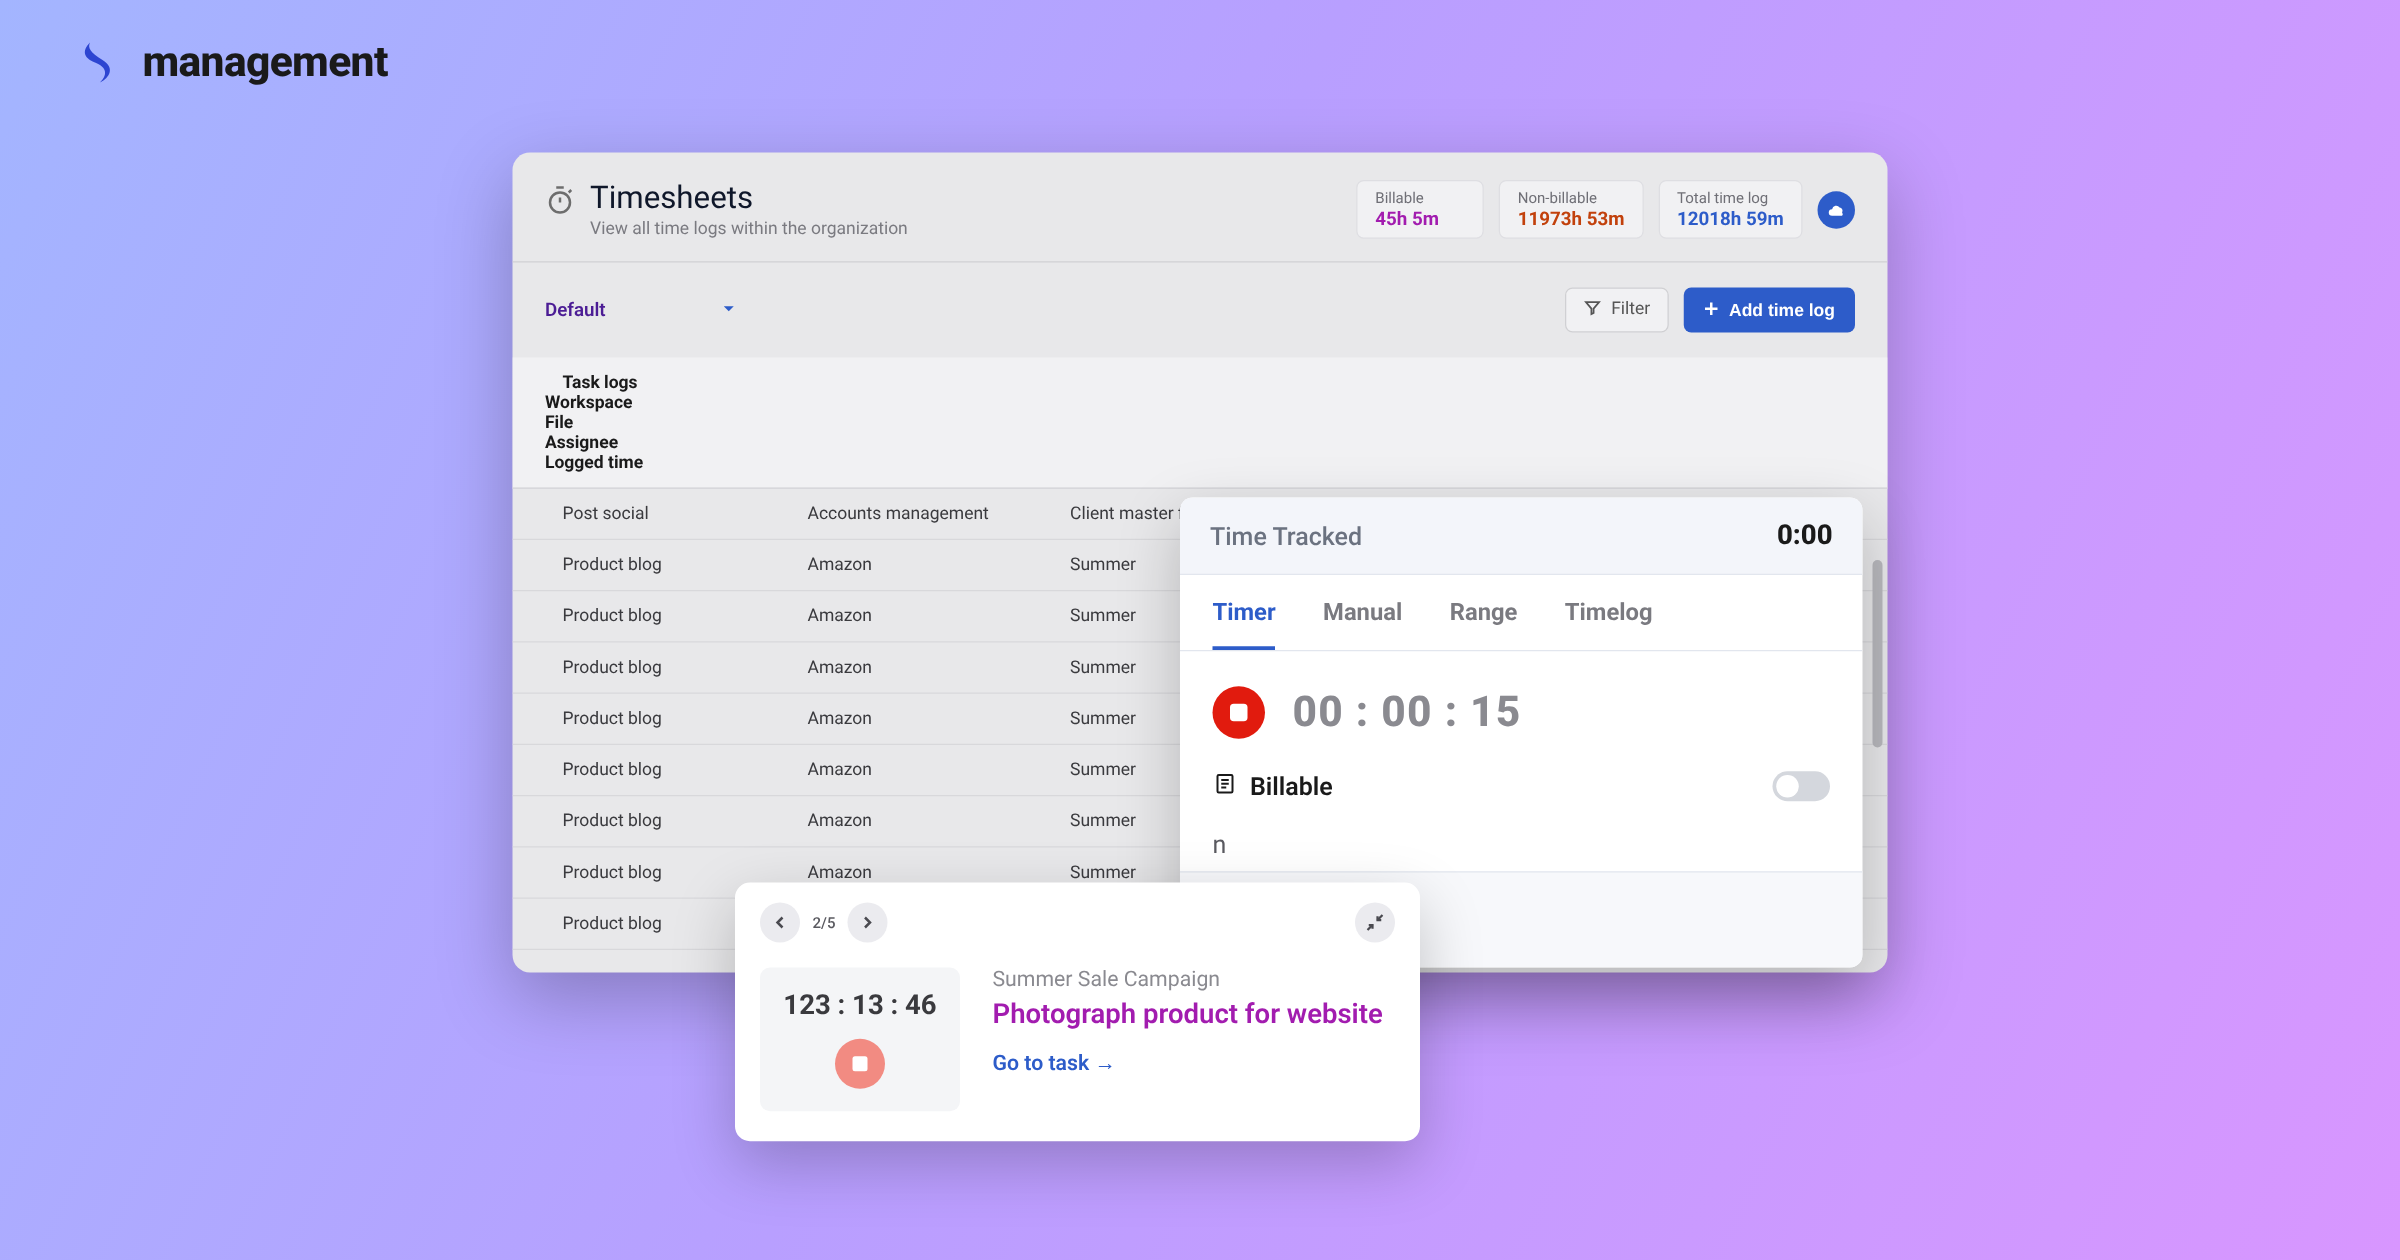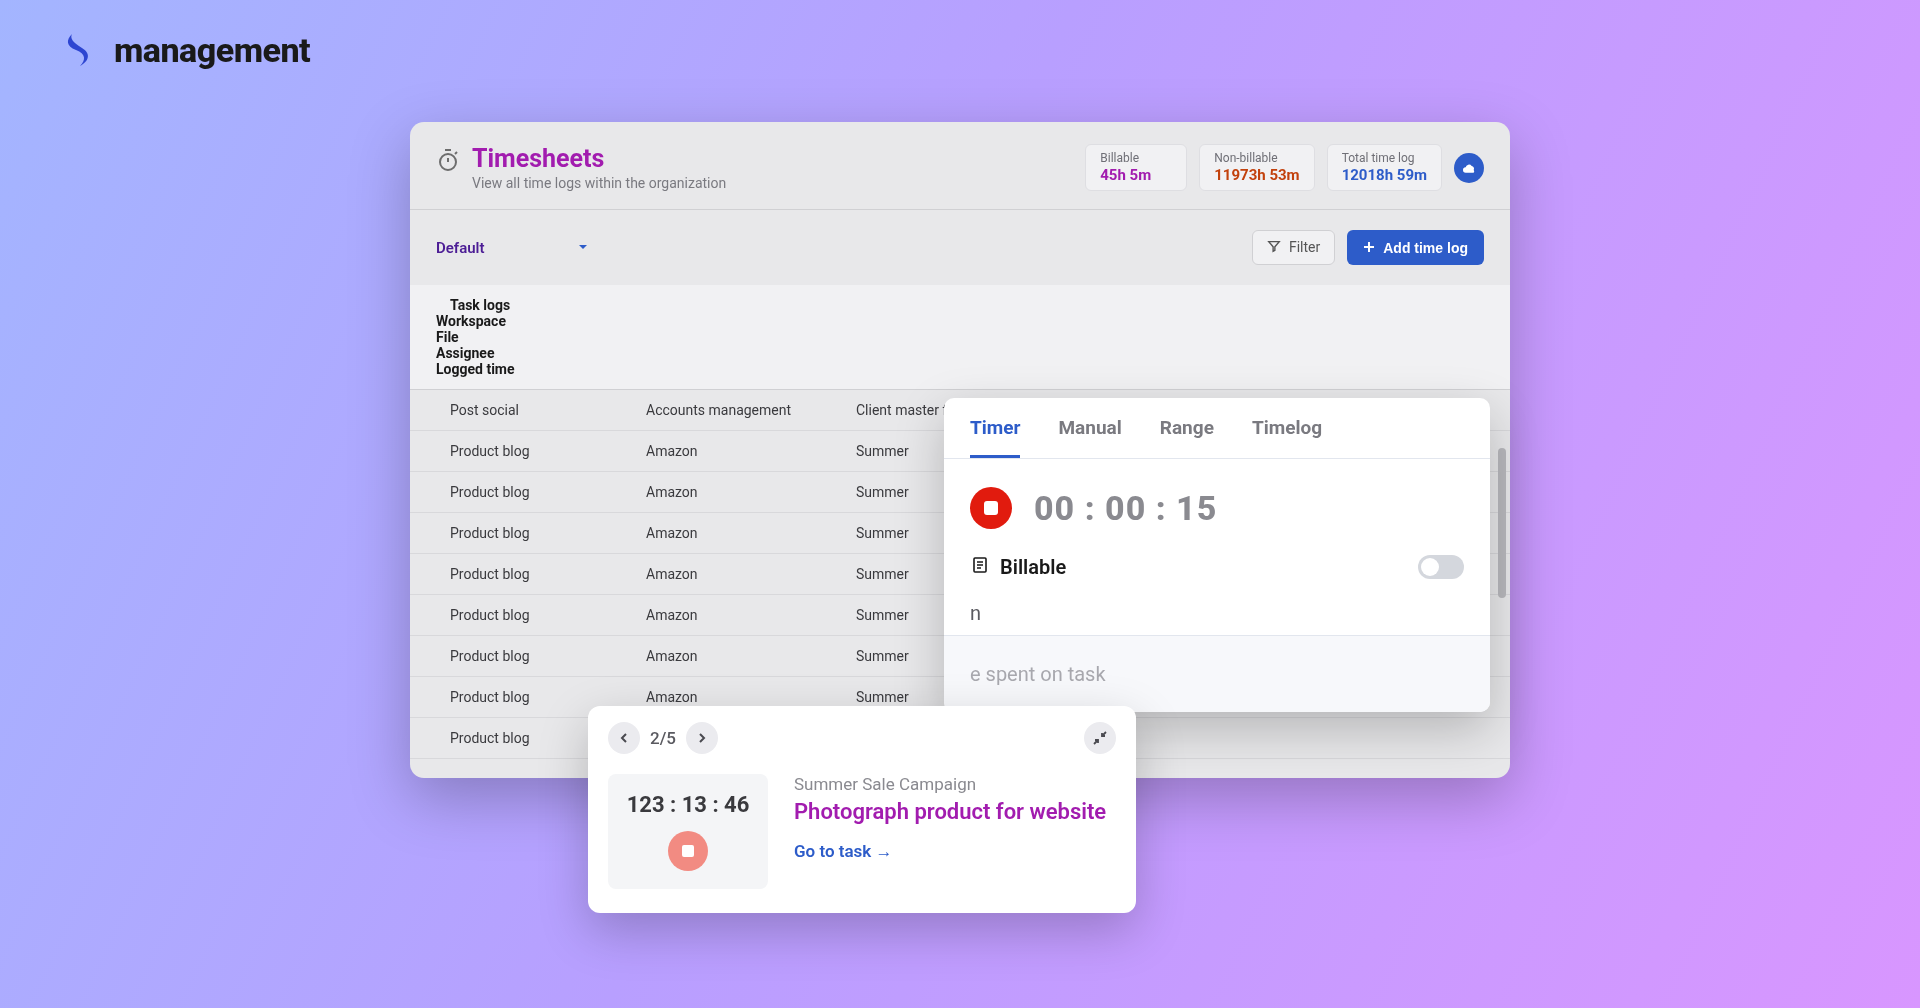--- a/index.html
+++ b/index.html
@@ -55,22 +55,22 @@
 }
 .header-left { display: flex; gap: 12px; }
 .stopwatch-icon {
   width: 24px;
   height: 24px;
   margin-top: 4px;
   opacity: 0.75;
 }
 .page-title {
   font-size: 25px;
-  font-weight: 700;
-  color: #a21caf;
+  font-weight: 400;
+  color: #0f172a;
 }
 .page-subtitle {
   font-size: 14px;
   color: #7a7a80;
   margin-top: 2px;
 }
 .header-right {
   display: flex;
   align-items: center;
   gap: 12px;
@@ -292,21 +292,21 @@
   width: 32px;
   height: 32px;
   border-radius: 50%;
   background: #ebebef;
   display: flex;
   align-items: center;
   justify-content: center;
   color: #4a4a50;
   cursor: pointer;
 }
-.pager { font-size: 17px; color: #5a5a60; font-weight: 500; }
+.pager { font-size: 12px; color: #5a5a60; font-weight: 500; }
 .mini-body {
   display: flex;
   gap: 26px;
   margin-top: 20px;
 }
 .mini-left {
   width: 160px;
   background: #f4f5f7;
   border-radius: 8px;
   padding: 18px 10px;
@@ -491,20 +491,24 @@
       <div class="col col-file"></div>
       <div class="col col-assignee"></div>
       <div class="col col-time"></div>
     </div>
   </div>
 
   <div class="scrollbar-track"></div>
 </div>
 
 <div class="tracked-panel">
+  <div class="tracked-header">
+    <div class="tracked-title">Time Tracked</div>
+    <div class="tracked-zero">0:00</div>
+  </div>
   <div class="tracked-tabs">
     <div class="ttab active">Timer</div>
     <div class="ttab">Manual</div>
     <div class="ttab">Range</div>
     <div class="ttab">Timelog</div>
   </div>
   <div class="timer-row">
     <div class="stop-btn">
       <div class="stop-square"></div>
     </div>

